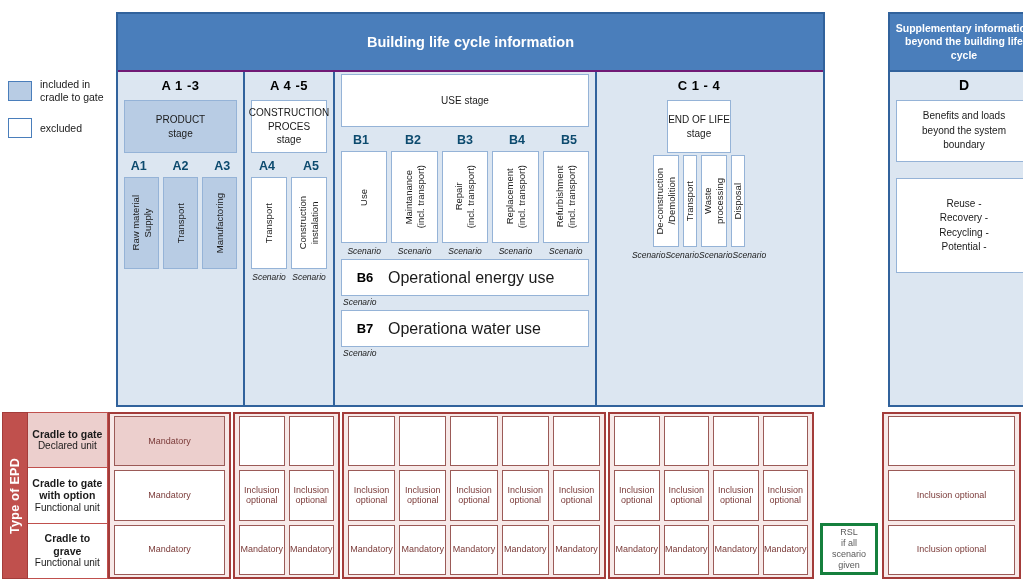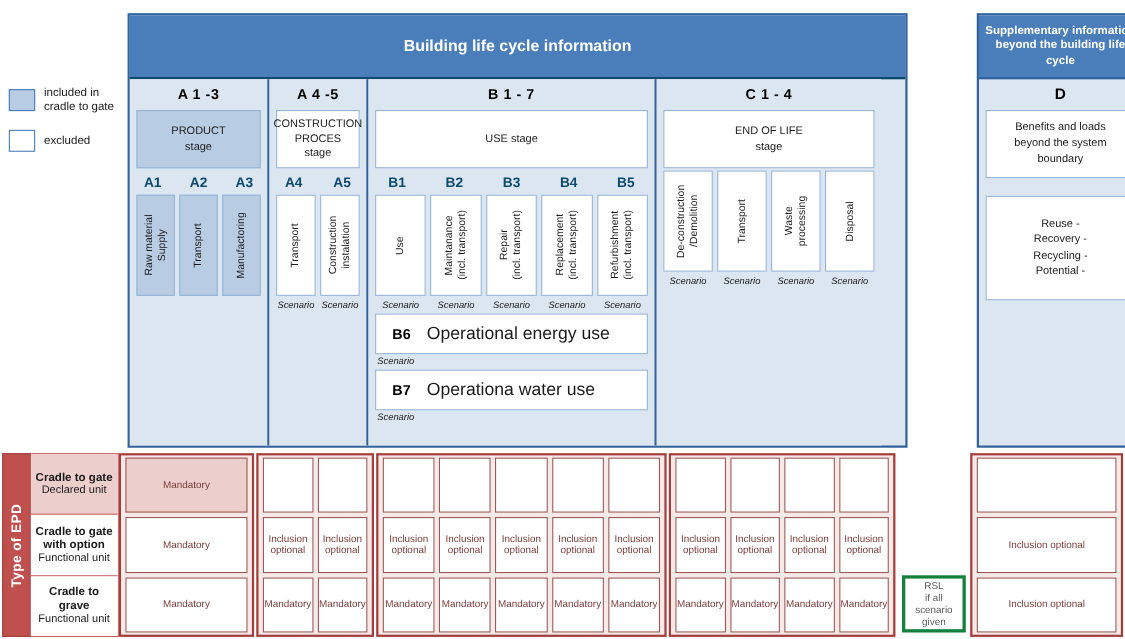--- a/index.html
+++ b/index.html
@@ -29,28 +29,28 @@
     position: absolute; left: 116px; top: 12px;
     width: 709px; height: 395px;
     border: 2px solid #31629c;
     background: #dce6f1;
     display: flex; flex-direction: column;
   }
   #lc-title {
     height: 58px; background: #4a7ebb; color: #ffffff;
     font-size: 14.5px; font-weight: bold;
     display: flex; align-items: center; justify-content: center;
-    border-bottom: 2px solid #0c4a6e;
+    border-bottom: 2px solid #701a75;
   }
   #lc-cols { flex: 1; display: flex; }
   .stagecol {
     background: #dce6f1; display: flex; flex-direction: column;
     border-right: 2px solid #31629c;
   }
-  .stagecol:last-child { border-right: none; }
+  .stagecol:last-child { border-right: none; align-items: center; }
   .stagecol.A13 { width: 127px; }
   .stagecol.A45 { width: 90px; }
   .stagecol.B17 { width: 262px; }
   .stagecol.C14 { width: 204px; }
 
   .col-code {
     height: 26px; font-size: 13px; font-weight: bold; color: #000;
     display: flex; align-items: center; justify-content: center;
     letter-spacing: .5px;
   }
@@ -262,21 +262,20 @@
             </div>
         </div>
       </div>
       <div class="scn-row">
         <div class="scn-cell">Scenario</div>
         <div class="scn-cell">Scenario</div>
       </div>
     </div>
 
     <div class="stagecol B17">
-      <div class="col-code">B 1 - 7</div>
       <div class="stage-box">USE stage</div>
       <div class="mod-codes">
         <div class="mod-code">B1</div>
         <div class="mod-code">B2</div>
         <div class="mod-code">B3</div>
         <div class="mod-code">B4</div>
         <div class="mod-code">B5</div>
       </div>
       <div class="mod-boxes">
         <div class="mod-cellwrap">

